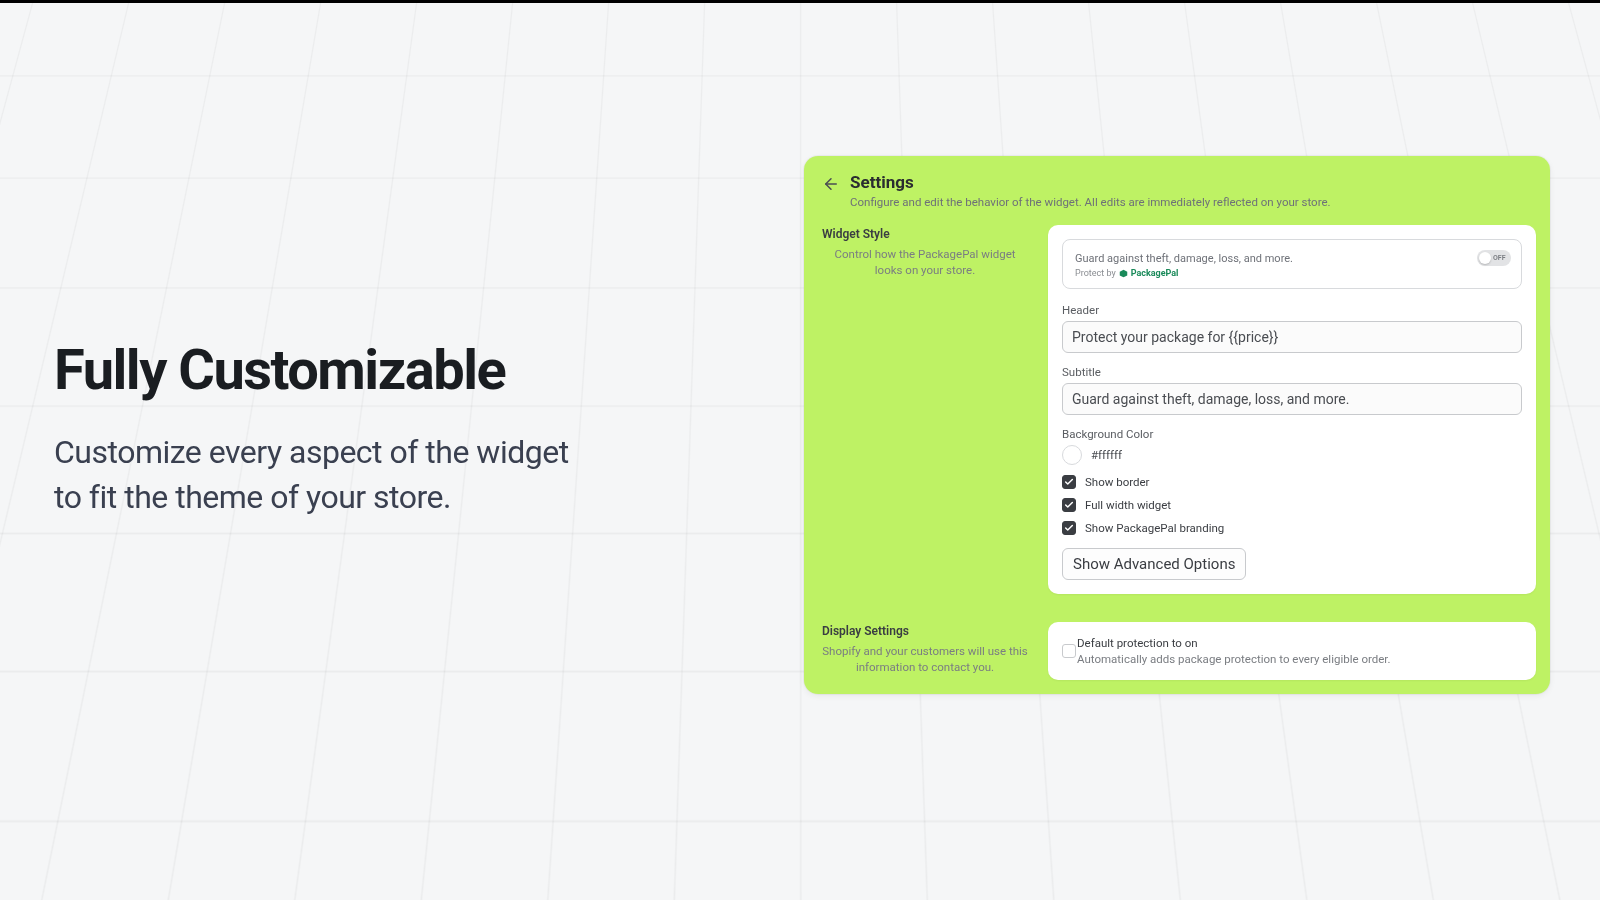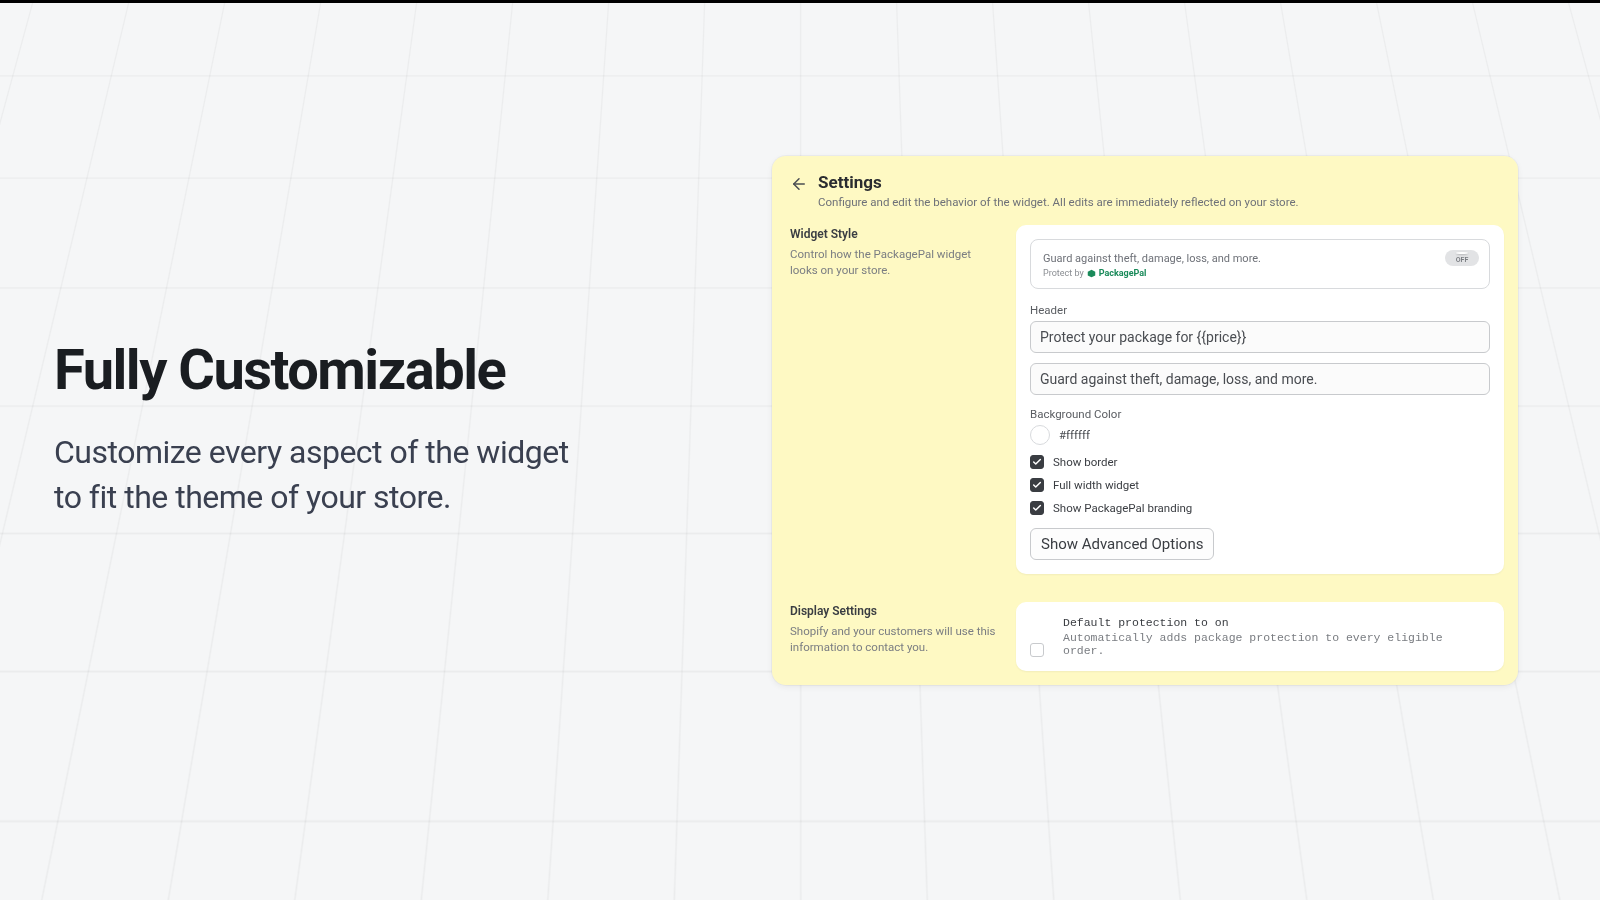--- a/index.html
+++ b/index.html
@@ -61,24 +61,24 @@
     }
     .main-subtitle {
       font-size: 32px;
       font-weight: 400;
       color: #3a4050;
       line-height: 1.4;
       letter-spacing: -0.5px;
     }
     .panel {
       position: absolute;
-      left: 772px;
+      left: 804px;
       top: 156px;
       width: 746px;
-      background: #fef9c3;
+      background: #bef264;
       border-radius: 14px;
       box-shadow: 0 2px 6px rgba(0,0,0,0.06), 0 0 0 1px rgba(0,0,0,0.04);
       padding: 14px 14px 14px 14px;
     }
     .panel-header-row {
       display: flex;
       align-items: flex-start;
       padding: 2px 4px 12px 4px;
     }
     .back-arrow {
@@ -113,20 +113,21 @@
       font-size: 12px;
       font-weight: 600;
       color: #3a3d42;
       margin-bottom: 5px;
       margin-top: 2px;
     }
     .section-desc {
       font-size: 11.5px;
       color: #7a7d82;
       line-height: 1.4;
+      text-align: center;
     }
     .right-content {
       flex: 1;
       display: flex;
       flex-direction: column;
       gap: 28px;
     }
     .card {
       background: #fff;
       border-radius: 10px;
@@ -168,21 +169,20 @@
       right: 10px;
       top: 10px;
       width: 34px;
       height: 16px;
       background: #e2e3e5;
       border-radius: 10px;
       display: flex;
       align-items: center;
       padding: 2px;
       gap: 2px;
-      flex-direction: column;
     }
     .toggle-knob {
       width: 12px;
       height: 12px;
       background: #fff;
       border-radius: 50%;
       box-shadow: 0 1px 2px rgba(0,0,0,0.2);
     }
     .toggle-label {
       font-size: 7px;
@@ -266,23 +266,22 @@
       margin-top: 4px;
     }
     .display-card {
       background: #fff;
       border-radius: 10px;
       padding: 14px 14px;
       box-shadow: 0 1px 2px rgba(0,0,0,0.05);
     }
     .display-row {
       display: flex;
-      align-items: flex-end;
-      gap: 19px;
-      font-family: Liberation Mono, monospace;
+      align-items: center;
+      gap: 1px;
     }
     .display-title {
       font-size: 11.5px;
       color: #3a3d42;
     }
     .display-desc {
       font-size: 11.5px;
       color: #7a7d82;
       margin-top: 2px;
     }
@@ -337,20 +336,21 @@
           </div>
           <div class="toggle">
             <div class="toggle-knob"></div>
             <span class="toggle-label">OFF</span>
           </div>
         </div>
 
         <div class="field-label">Header</div>
         <input class="text-input" type="text" value="Protect your package for {{price}}" style="">
 
+        <div class="field-label">Subtitle</div>
         <input class="text-input" type="text" value="Guard against theft, damage, loss, and more." style="">
 
         <div class="field-label">Background Color</div>
         <div class="color-row">
           <div class="color-swatch"></div>
           <span class="color-hex">#ffffff</span>
         </div>
 
         <div class="check-row">
           <div class="checkbox">

